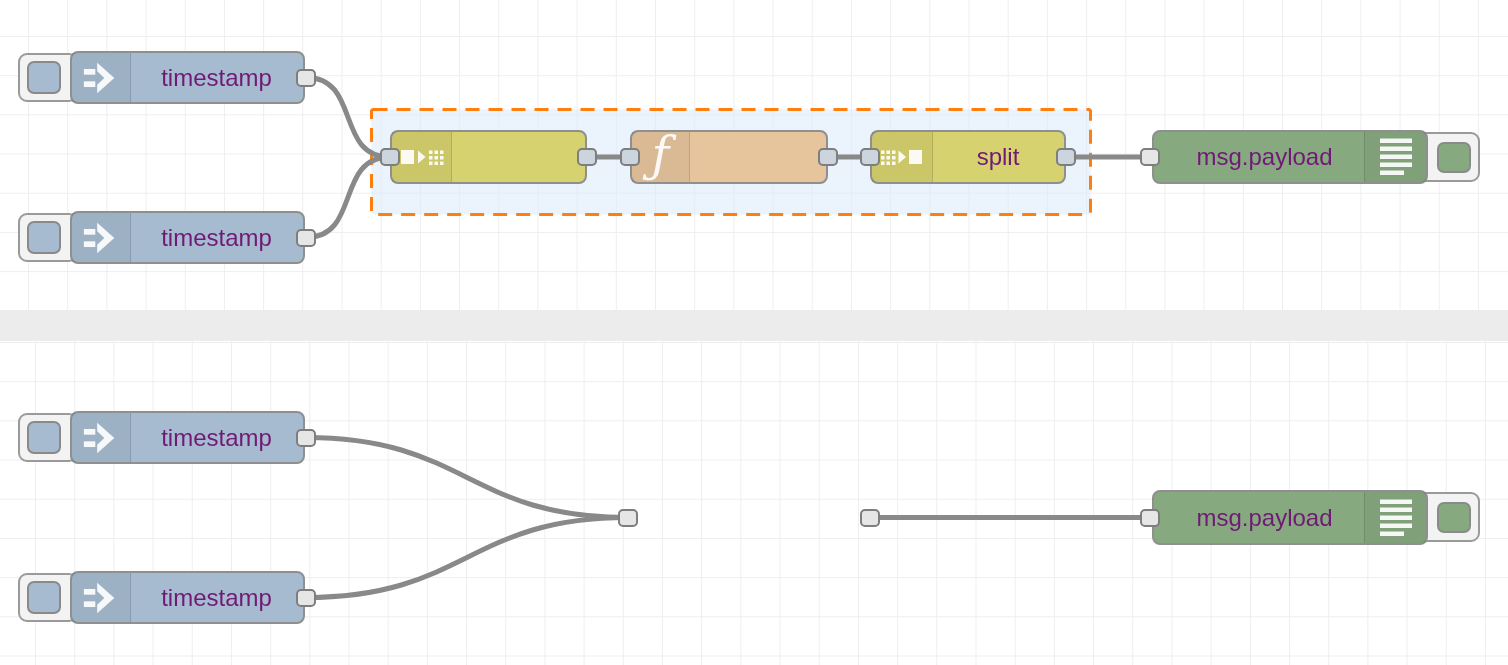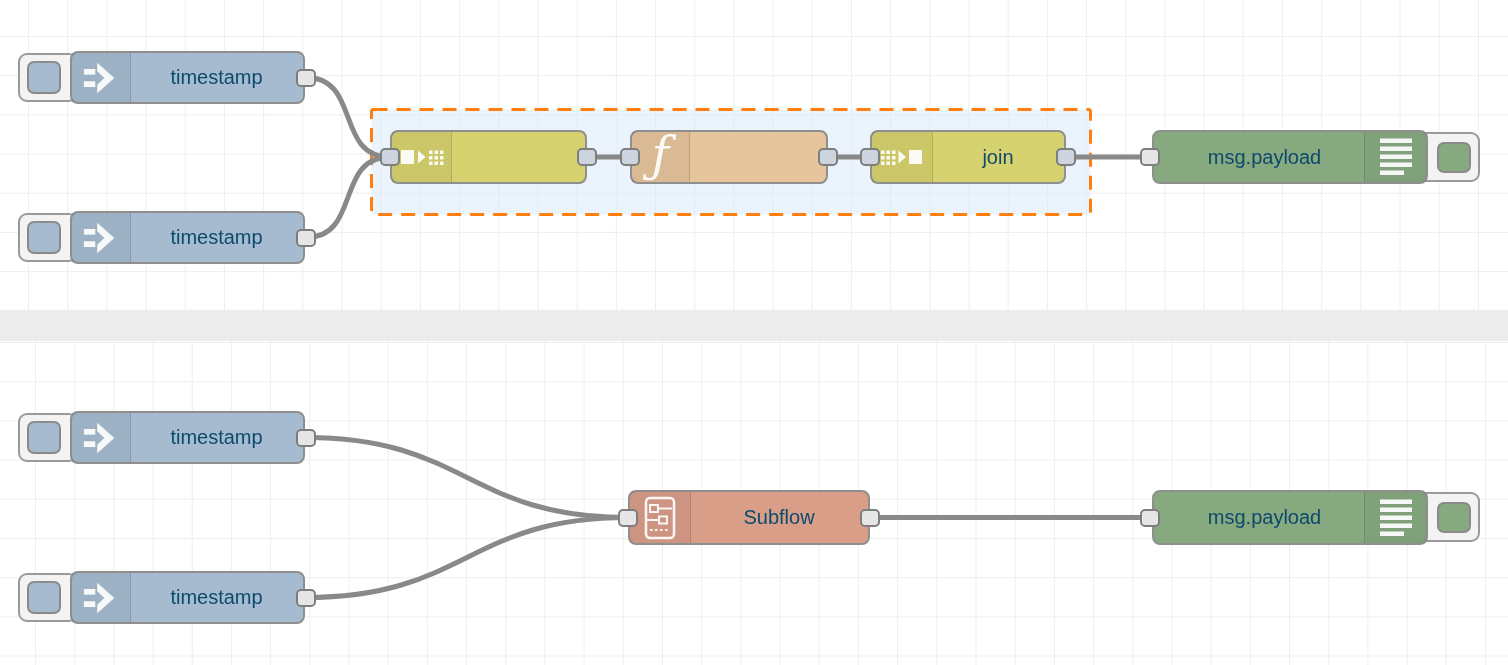--- a/index.html
+++ b/index.html
@@ -18,21 +18,21 @@
              border-radius:9px;box-sizing:border-box;}
   .btn-inner{position:absolute;z-index:2;border:2px solid #8a8a8a;border-radius:7px;
              box-sizing:border-box;}
   .node{position:absolute;z-index:3;border:2px solid #8f8f8f;border-radius:8px;
         box-sizing:border-box;}
   .icon-area{position:absolute;top:0;bottom:0;left:0;background:rgba(0,0,0,0.05);
              border-right:1px solid rgba(0,0,0,0.12);display:flex;align-items:center;
              justify-content:center;}
   .icon-area.right{left:auto;right:0;border-right:none;border-left:1px solid rgba(0,0,0,0.12);}
   .node-label{position:absolute;top:0;bottom:0;display:flex;align-items:center;
-              justify-content:center;font-size:20px;color:#0c4a6e;white-space:nowrap;}
+              justify-content:center;font-size:24px;color:#701a75;white-space:nowrap;}
   .fn-glyph{font-family:"DejaVu Serif",serif;font-style:italic;font-size:48px;
             color:#fff;opacity:.92;line-height:1;padding-bottom:6px;}
   .port{position:absolute;z-index:4;width:20px;height:18px;background:#e6e6e6;
         border:2px solid #7e7e7e;border-radius:5px;box-sizing:border-box;}
   .port-blue{background:#ccd5dd;}
   .icon-svg{display:block;opacity:.92;}
 </style>
 </head>
 <body>
 
@@ -124,21 +124,21 @@
         <rect x="2" y="19" width="3.5" height="3.5"></rect>
           <rect x="7.5" y="19" width="3.5" height="3.5"></rect>
           <rect x="13" y="19" width="3.5" height="3.5"></rect>
         <rect x="2" y="24.5" width="3.5" height="3.5"></rect>
           <rect x="7.5" y="24.5" width="3.5" height="3.5"></rect>
           <rect x="13" y="24.5" width="3.5" height="3.5"></rect>
         <path d="M19.5,13.5 L27,20 L19.5,26.5 Z"></path>
         <rect x="30" y="13" width="13" height="14"></rect>
       </svg>
     </div>
-    <div class="node-label" style="left:60px;right:0">join</div>
+    <div class="node-label" style="left:60px;right:0">split</div>
   </div>
 
   <div class="node" style="left:1152px;top:130px;width:276px;height:54px;background:#87a980">
     <div class="icon-area right" style="width:61px">
       <svg class="icon-svg" width="38" height="40" viewBox="0 0 38 40" fill="#fff">
         <rect x="3" y="1.5" width="32" height="4.5"></rect>
           <rect x="3" y="9.5" width="32" height="4.5"></rect>
         <rect x="3" y="17.5" width="32" height="4.5"></rect>
           <rect x="3" y="25.5" width="32" height="4.5"></rect>
         <rect x="3" y="33.5" width="24" height="4.5"></rect>
@@ -162,33 +162,20 @@
     <div class="icon-area" style="width:58px">
       <svg class="icon-svg" width="38" height="38" viewBox="0 0 40 40" fill="#fff">
         <rect x="2" y="10.5" width="12" height="6"></rect>
           <rect x="2" y="23.5" width="12" height="6"></rect>
         <path d="M16,4 L34,20 L16,36 L16,27 L23.5,20 L16,13 Z"></path>
       </svg>
     </div>
     <div class="node-label" style="left:58px;right:0">timestamp</div>
   </div>
 
-  <div class="node" style="left:628px;top:490px;width:242px;height:55px;background:#d89e88">
-    <div class="icon-area" style="width:60px">
-      <svg class="icon-svg" width="36" height="46" viewBox="0 0 36 46" fill="none" stroke="#fff">
-        <rect x="4" y="3" width="28" height="40" rx="4" stroke-width="2.5"></rect>
-        <rect x="8" y="10" width="8" height="7" stroke-width="2"></rect>
-        <line x1="16" y1="13.5" x2="30" y2="13.5" stroke-width="2"></line>
-        <line x1="5" y1="25" x2="17" y2="25" stroke-width="2"></line>
-        <rect x="17" y="21.5" width="8" height="7" stroke-width="2"></rect>
-        <line x1="8" y1="35" x2="28" y2="35" stroke-width="2" stroke-dasharray="2.5 2.5"></line>
-      </svg>
-    </div>
-    <div class="node-label" style="left:60px;right:0">Subflow</div>
-  </div>
 
   <div class="node" style="left:1152px;top:490px;width:276px;height:55px;background:#87a980">
     <div class="icon-area right" style="width:61px">
       <svg class="icon-svg" width="38" height="40" viewBox="0 0 38 40" fill="#fff">
         <rect x="3" y="1.5" width="32" height="4.5"></rect>
           <rect x="3" y="9.5" width="32" height="4.5"></rect>
         <rect x="3" y="17.5" width="32" height="4.5"></rect>
           <rect x="3" y="25.5" width="32" height="4.5"></rect>
         <rect x="3" y="33.5" width="24" height="4.5"></rect>
       </svg>

